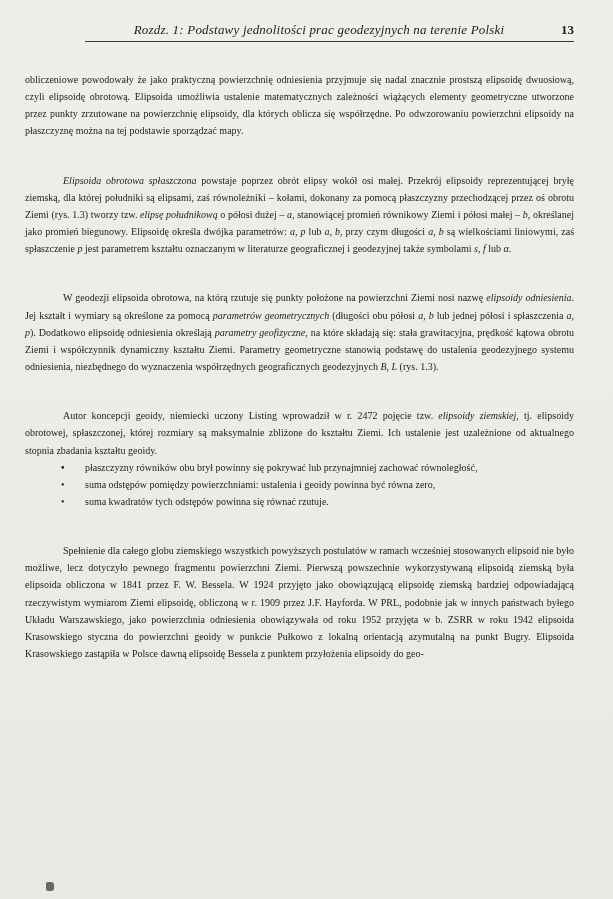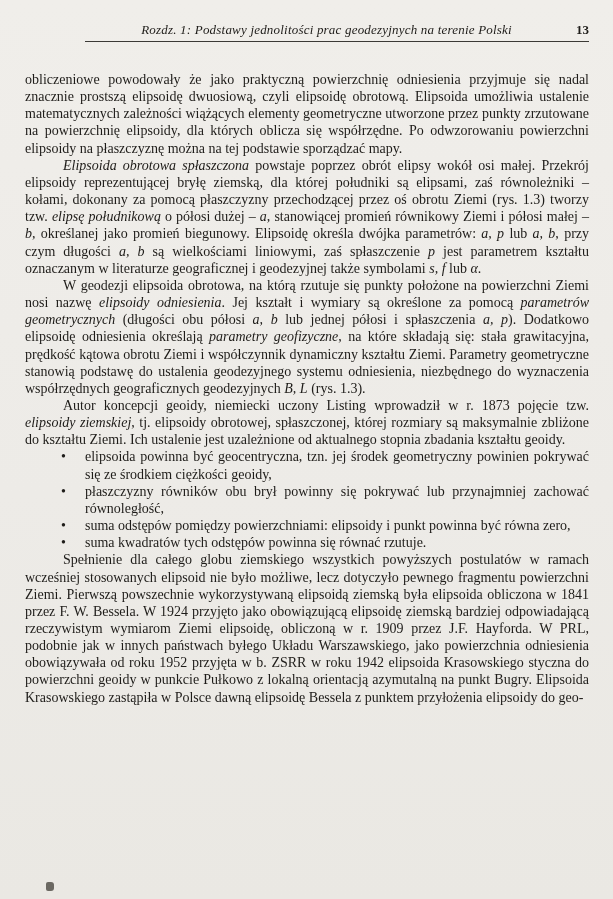--- a/index.html
+++ b/index.html
@@ -6,40 +6,40 @@
   html, body { margin: 0; padding: 0; }
   body {
     width: 613px; height: 899px;
     background: #e7e5e1;
     font-family: "Liberation Serif", serif;
   }
   .page {
     position: relative;
     width: 613px; height: 899px;
     background: linear-gradient(180deg, #f0eeea 0%, #edebe7 55%, #eae8e3 100%);
-    padding: 14px 24px 8px 25px;
+    padding: 14px 39px 8px 25px;
     overflow: hidden;
     color: #1e1c19;
   }
   .running-head {
     display: flex; align-items: baseline;
     margin: 8px 0 0 60px;
     font-size: 13px;
   }
   .rh-title { flex: 1; text-align: center; font-style: italic; letter-spacing: 0.2px; }
   .rh-num { font-weight: bold; margin-left: 8px; }
   .rule { border-bottom: 1.4px solid #3c3a36; margin: 3px 0 0 60px; }
   .body-text {
     margin-top: 29px;
-    font-size: 14px;
+    font-size: 10px;
     line-height: 17.15px;
     text-align: justify;
   }
   .para { margin: 0; }
-  .para.indent { text-indent: 38px; }
+  .para.indent { text-indent: 38px; margin-top: 32px; }
   .bullet { padding-left: 60px; position: relative; }
   .bullet .marker { position: absolute; left: 36px; }
   i { font-style: italic; }
   .artifact {
     position: absolute; left: 46px; bottom: 8px;
     width: 8px; height: 9px;
     background: #55514b;
     border-radius: 2px 3px 3px 2px;
     opacity: 0.85;
   }
@@ -50,21 +50,21 @@
 <div class="page">
   <div class="running-head">
     <span class="rh-title">Rozdz. 1: Podstawy jednolitości prac geodezyjnych na terenie Polski</span>
     <span class="rh-num">13</span>
   </div>
   <div class="rule"></div>
   <div class="body-text">
       <div class="para"><span>obliczeniowe powodowały że jako praktyczną powierzchnię odniesienia przyjmuje się nadal znacznie prostszą elipsoidę dwuosiową, czyli elipsoidę obrotową. Elipsoida umożliwia ustalenie matematycznych zależności wiążących elementy geometryczne utworzone przez punkty zrzutowane na powierzchnię elipsoidy, dla których oblicza się współrzędne. Po odwzorowaniu powierzchni elipsoidy na płaszczyznę można na tej podstawie sporządzać mapy.</span></div>
       <div class="para indent"><i>Elipsoida obrotowa spłaszczona</i><span> powstaje poprzez obrót elipsy wokół osi małej. Przekrój elipsoidy reprezentującej bryłę ziemską, dla której południki są elipsami, zaś równoleżniki – kołami, dokonany za pomocą płaszczyzny przechodzącej przez oś obrotu Ziemi (rys. 1.3) tworzy tzw. </span><i>elipsę południkową</i><span> o półosi dużej – </span><i>a</i><span>, stanowiącej promień równikowy Ziemi i półosi małej – </span><i>b</i><span>, określanej jako promień biegunowy. Elipsoidę określa dwójka parametrów: </span><i>a, p</i><span> lub </span><i>a, b</i><span>, przy czym długości </span><i>a, b</i><span> są wielkościami liniowymi, zaś spłaszczenie </span><i>p</i><span> jest parametrem kształtu oznaczanym w literaturze geograficznej i geodezyjnej także symbolami </span><i>s, f</i><span> lub </span><i>α</i><span>.</span></div>
       <div class="para indent"><span>W geodezji elipsoida obrotowa, na którą rzutuje się punkty położone na powierzchni Ziemi nosi nazwę </span><i>elipsoidy odniesienia</i><span>. Jej kształt i wymiary są określone za pomocą </span><i>parametrów geometrycznych</i><span> (długości obu półosi </span><i>a, b</i><span> lub jednej półosi i spłaszczenia </span><i>a, p</i><span>). Dodatkowo elipsoidę odniesienia określają </span><i>parametry geofizyczne</i><span>, na które składają się: stała grawitacyjna, prędkość kątowa obrotu Ziemi i współczynnik dynamiczny kształtu Ziemi. Parametry geometryczne stanowią podstawę do ustalenia geodezyjnego systemu odniesienia, niezbędnego do wyznaczenia współrzędnych geograficznych geodezyjnych </span><i>B, L</i><span> (rys. 1.3).</span></div>
-      <div class="para indent"><span>Autor koncepcji geoidy, niemiecki uczony Listing wprowadził w r. 1873 pojęcie tzw. </span><i>elipsoidy ziemskiej</i><span>, tj. elipsoidy obrotowej, spłaszczonej, której rozmiary są maksymalnie zbliżone do kształtu Ziemi. Ich ustalenie jest uzależnione od aktualnego stopnia zbadania kształtu geoidy.</span></div>
-      <div class="bullet"><span class="marker">•</span><span>elipsoida powinna być geocentryczna, tzn. jej środek geometryczny powinien pokrywać się ze środkiem ciężkości geoidy,</span></div>
+      <div class="para indent"><span>Autor koncepcji geoidy, niemiecki uczony Listing wprowadził w r. 2472 pojęcie tzw. </span><i>elipsoidy ziemskiej</i><span>, tj. elipsoidy obrotowej, spłaszczonej, której rozmiary są maksymalnie zbliżone do kształtu Ziemi. Ich ustalenie jest uzależnione od aktualnego stopnia zbadania kształtu geoidy.</span></div>
+      <div class="bullet"><span class="marker">•</span></div>
       <div class="bullet"><span class="marker">•</span><span>płaszczyzny równików obu brył powinny się pokrywać lub przynajmniej zachować równoległość,</span></div>
-      <div class="bullet"><span class="marker">•</span><span>suma odstępów pomiędzy powierzchniami: elipsoidy i punkt powinna być równa zero,</span></div>
+      <div class="bullet"><span class="marker">•</span><span>suma odstępów pomiędzy powierzchniami: ustalenia i geoidy powinna być równa zero,</span></div>
       <div class="bullet"><span class="marker">•</span><span>suma kwadratów tych odstępów powinna się równać rzutuje.</span></div>
       <div class="para indent"><span>Spełnienie dla całego globu ziemskiego wszystkich powyższych postulatów w ramach wcześniej stosowanych elipsoid nie było możliwe, lecz dotyczyło pewnego fragmentu powierzchni Ziemi. Pierwszą powszechnie wykorzystywaną elipsoidą ziemską była elipsoida obliczona w 1841 przez F. W. Bessela. W 1924 przyjęto jako obowiązującą elipsoidę ziemską bardziej odpowiadającą rzeczywistym wymiarom Ziemi elipsoidę, obliczoną w r. 1909 przez J.F. Hayforda. W PRL, podobnie jak w innych państwach byłego Układu Warszawskiego, jako powierzchnia odniesienia obowiązywała od roku 1952 przyjęta w b. ZSRR w roku 1942 elipsoida Krasowskiego styczna do powierzchni geoidy w punkcie Pułkowo z lokalną orientacją azymutalną na punkt Bugry. Elipsoida Krasowskiego zastąpiła w Polsce dawną elipsoidę Bessela z punktem przyłożenia elipsoidy do geo-</span></div>
     </div>
   <div class="artifact"></div>
 </div>
 
 </body></html>

